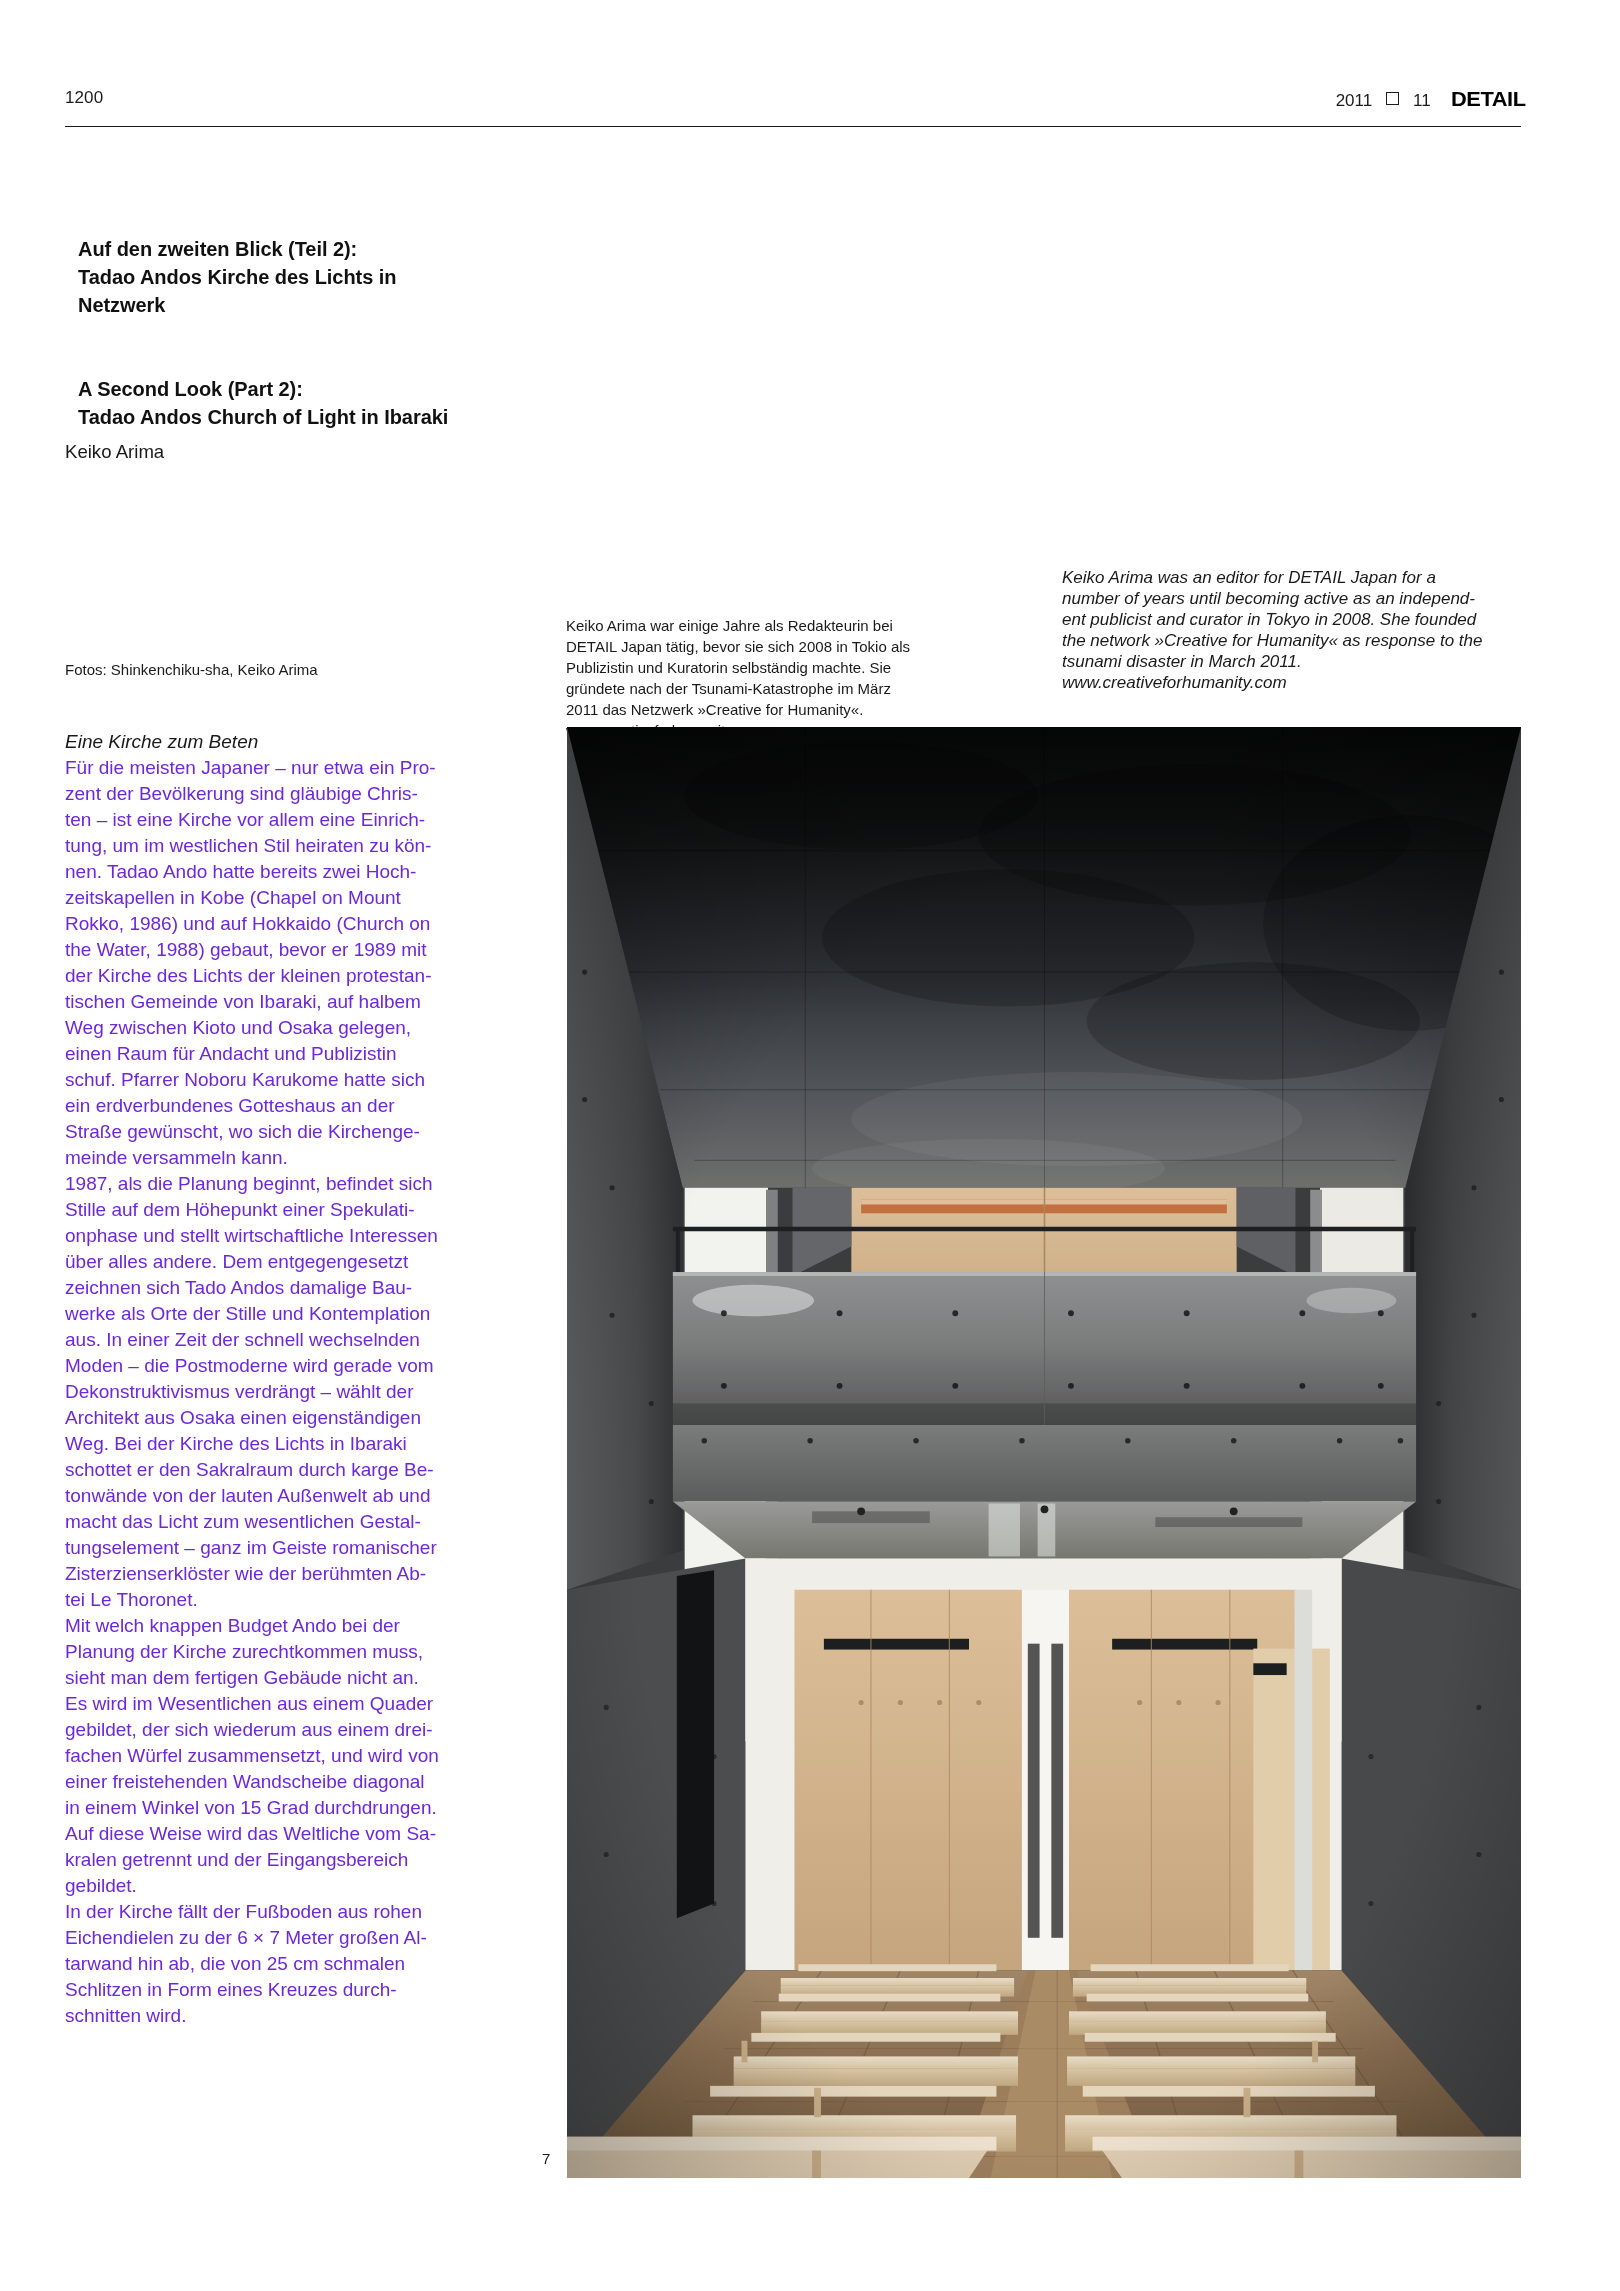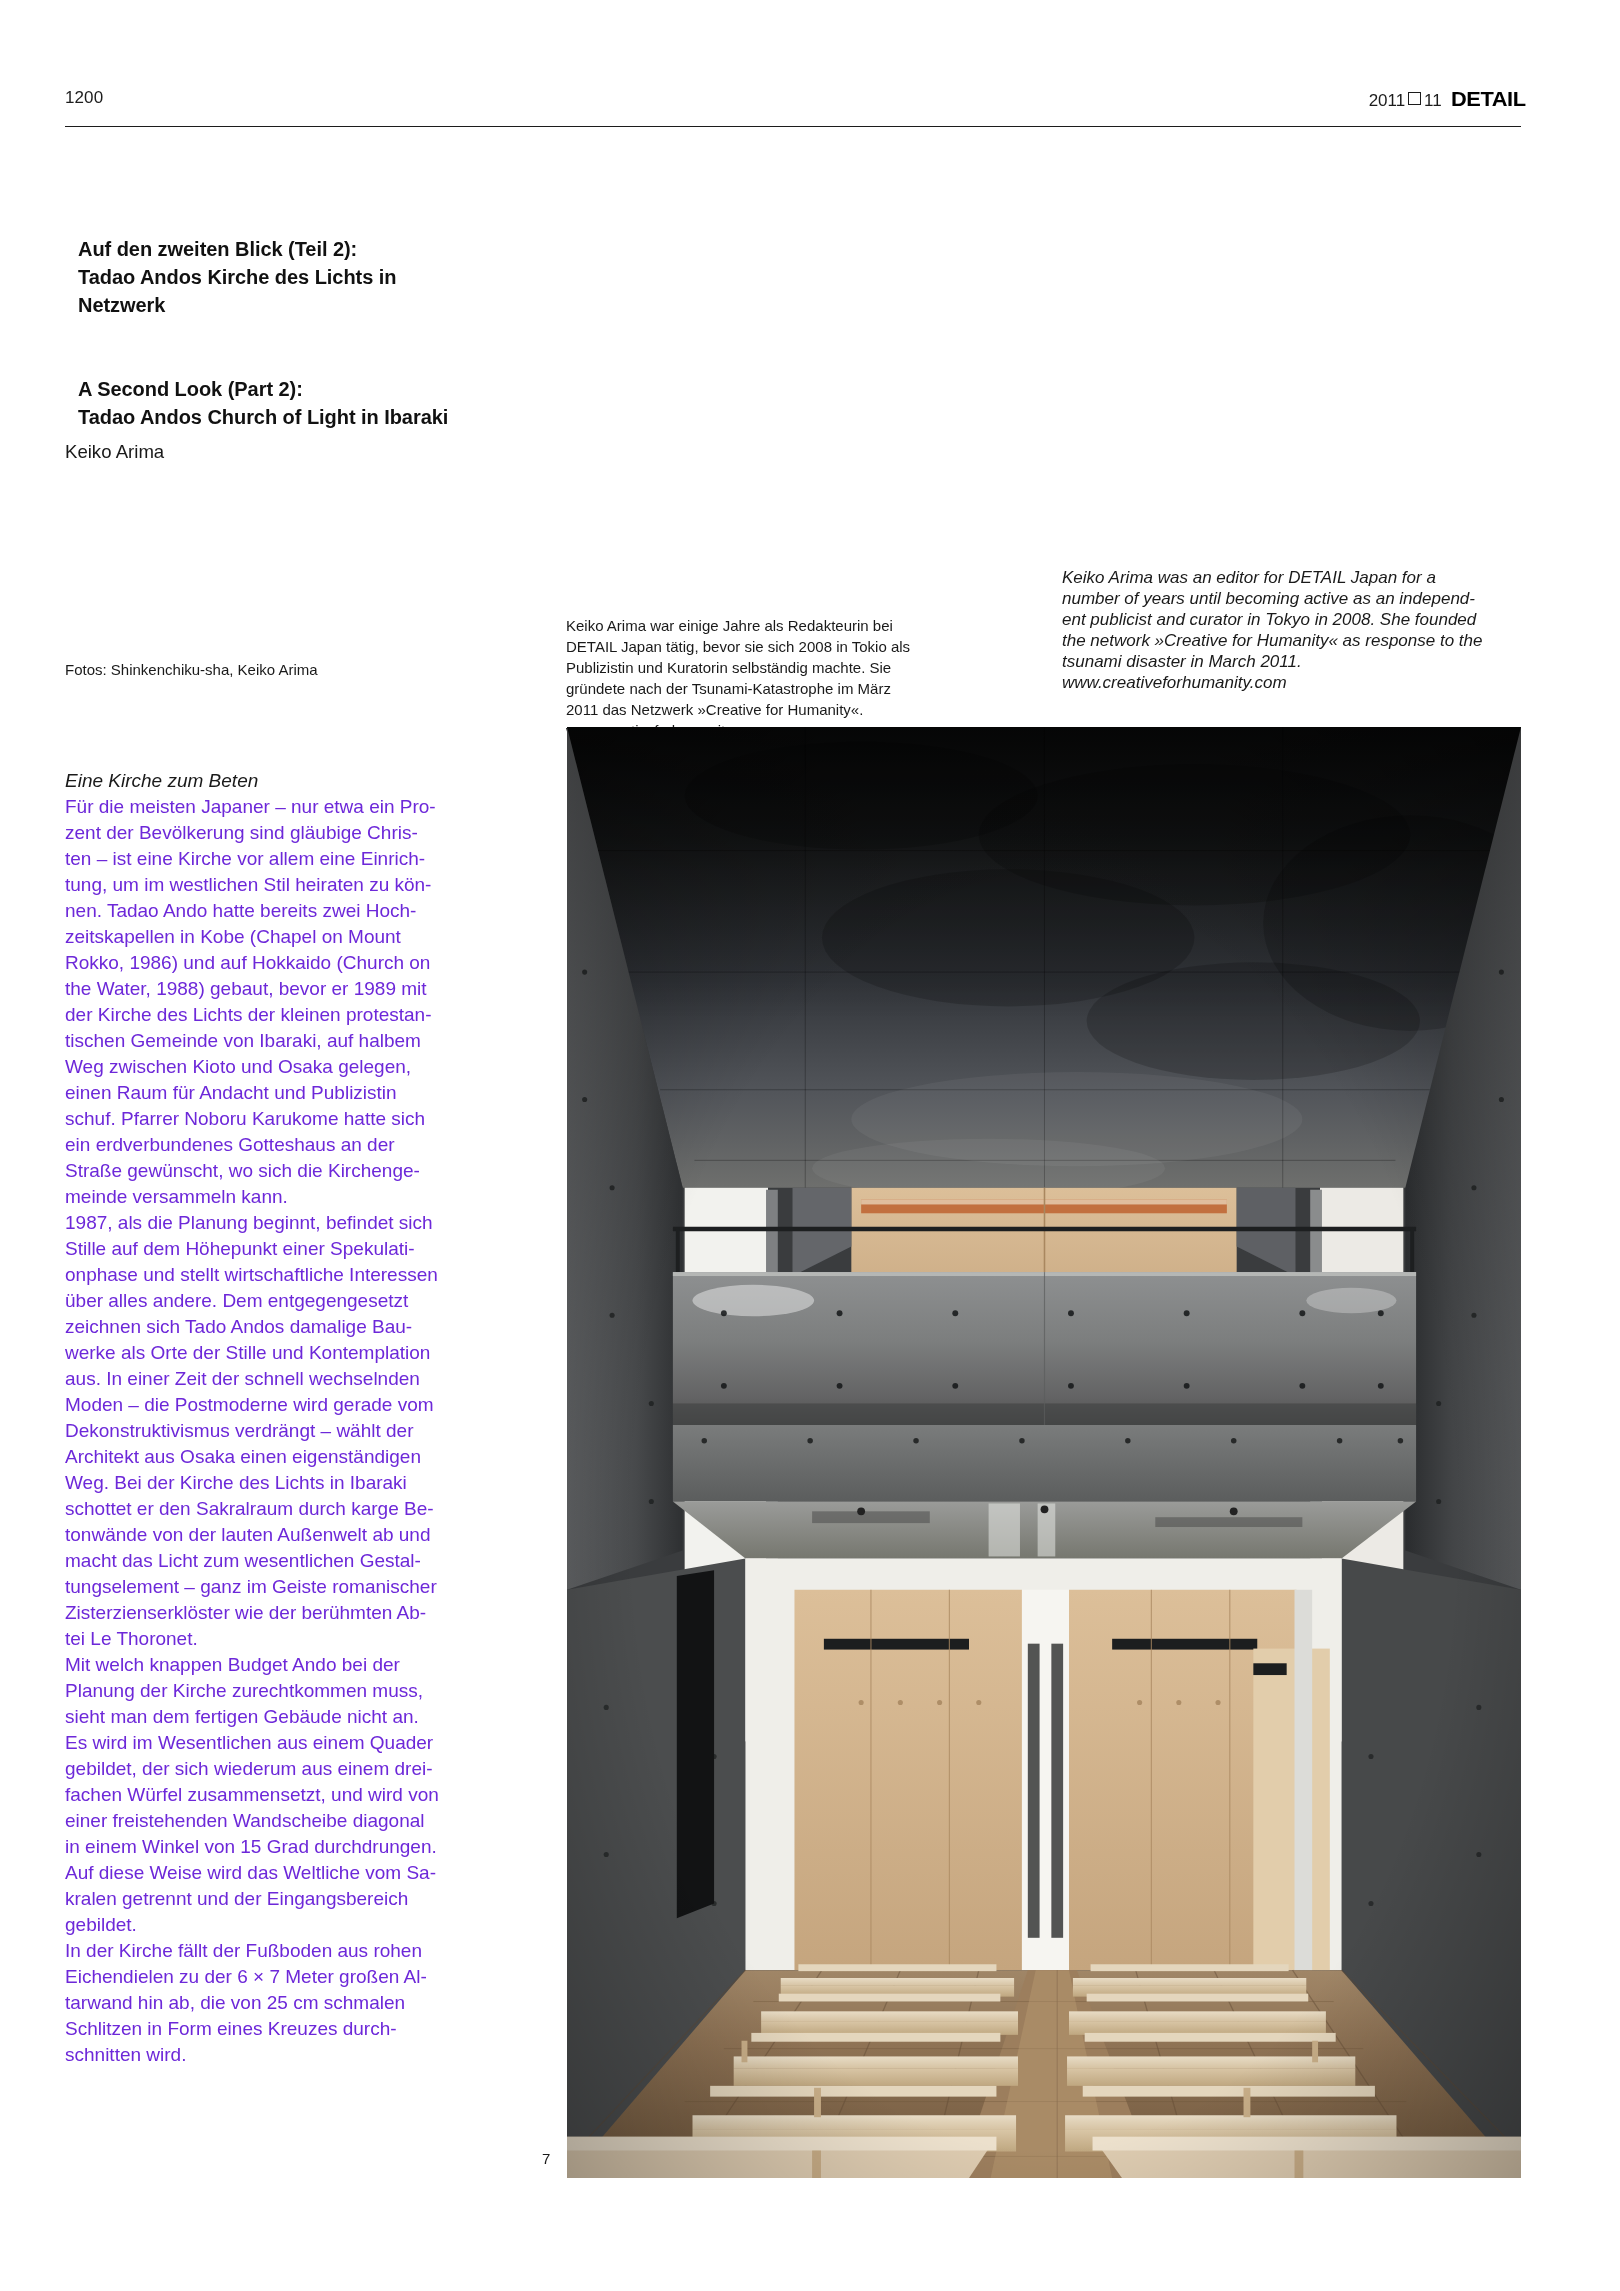--- a/index.html
+++ b/index.html
@@ -31,21 +31,21 @@
     font-size: 17px;
     letter-spacing: 0.1px;
     color: #1c1c1c;
   }
   #issue-block {
     position: absolute;
     right: 0;
     top: -1px;
     display: flex;
     align-items: baseline;
-    gap: 3px;
+    gap: 14px;
     white-space: nowrap;
   }
   #issue-year, #issue-number {
     font-size: 17px;
     color: #1c1c1c;
   }
   #issue-square {
     display: inline-block;
     width: 10.8px;
     height: 10.8px;
@@ -131,21 +131,20 @@
     color: #1a1a1a;
   }
   .bio-line { white-space: nowrap; }
 
   
   #body-col {
     position: absolute;
     left: 65px;
     top: 729px;
     width: 486px;
-    margin-top: 39px;
   }
   #body-col .subhead {
     font-style: italic;
     font-size: 19px;
     line-height: 26px;
     color: #1a1a1a;
   }
   #body-col .body-line {
     font-size: 19px;
     line-height: 26px;

